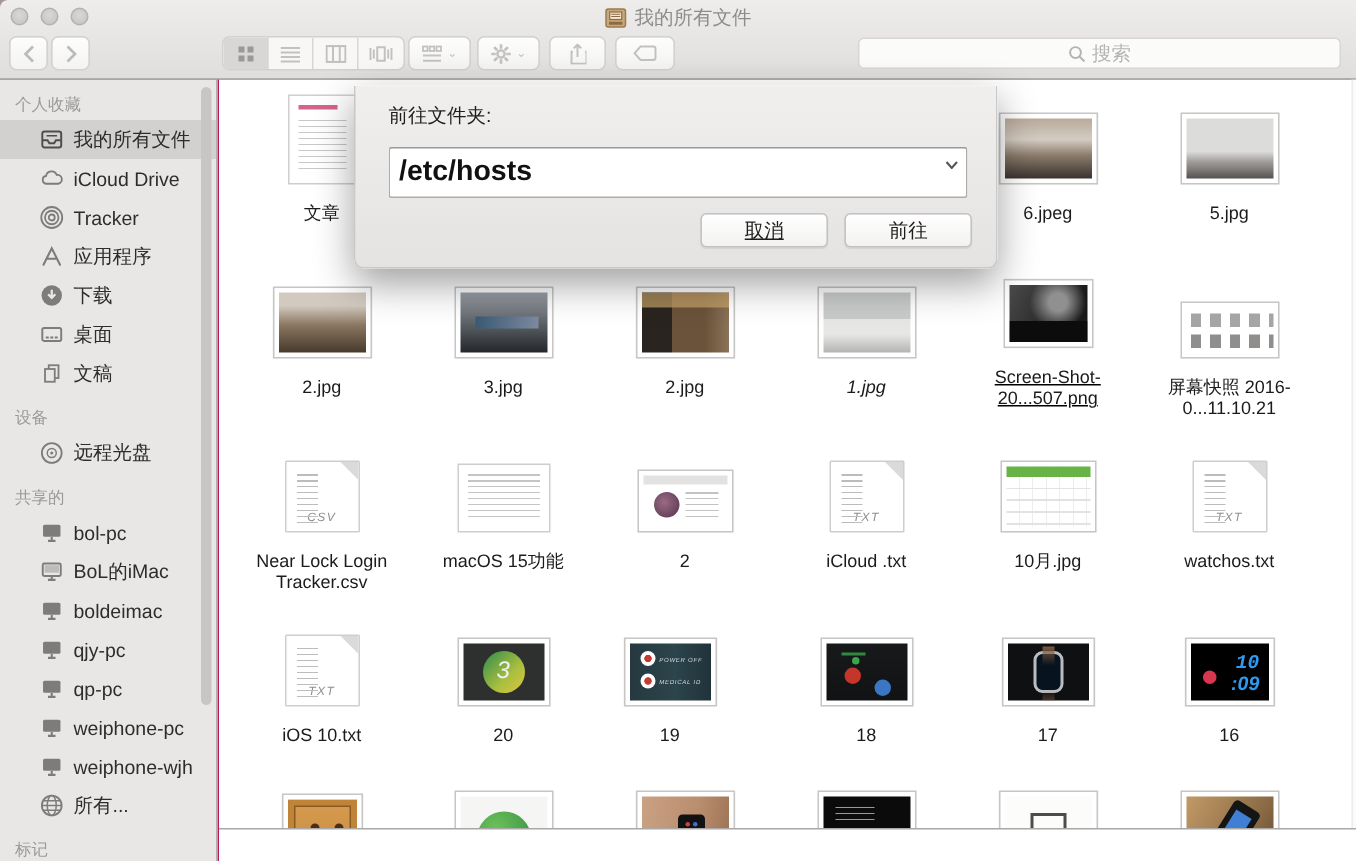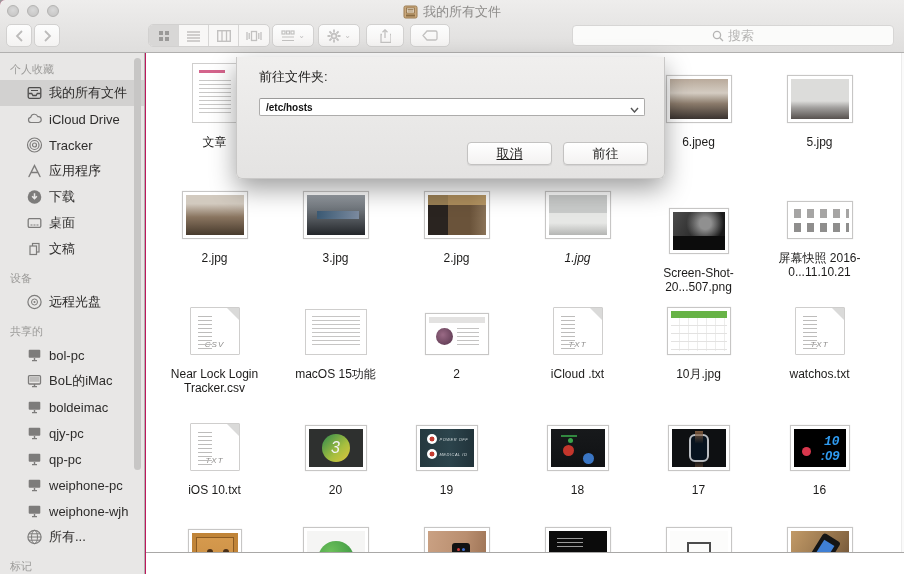--- a/index.html
+++ b/index.html
@@ -111,21 +111,21 @@
   .t-bwatch .tin::before{content:'';position:absolute;left:8px;top:7px;width:26px;height:10px;background:repeating-linear-gradient(#9a9a9a 0 1px,transparent 1px 4px);}
   .t-square .tin{background:#fcfcfb;}
   .t-square .tin::before{content:'';position:absolute;left:50%;top:50%;width:24px;height:18px;margin:-9px 0 0 -12px;border:2px solid #4c4c4c;box-sizing:border-box;}
   .t-iphone .tin{background:linear-gradient(120deg,#c29a67,#8a6a45 70%,#6a4e33);}
   .t-iphone .tin::before{content:'';position:absolute;left:22px;top:4px;width:20px;height:36px;border-radius:3px;background:#151515;transform:rotate(32deg);}
   .t-iphone .tin::after{content:'';position:absolute;left:26px;top:10px;width:12px;height:24px;background:#3f7fd4;transform:rotate(32deg);}
 
   
   .sheet{position:absolute;left:236px;top:57px;width:429px;height:122px;background:linear-gradient(#f0efee,#e4e3e2);border:1px solid #c9c8c7;border-top:none;border-radius:0 0 6px 6px;box-shadow:0 10px 26px rgba(0,0,0,.38);box-sizing:border-box;z-index:5;}
   .sheet-label{position:absolute;left:22px;top:11px;font-size:13px;color:#1e1d1c;}
-  .sheet-input{position:absolute;left:22px;top:41px;width:386px;height:18px;box-sizing:border-box;border:1px solid #adacab;border-top-color:#9a9998;background:#fff;border-radius:2px;font-size:10px;font-weight:600;color:#111;padding:0 22px 0 6px;font-family:"Liberation Sans","DejaVu Sans",sans-serif;}
+  .sheet-input{position:absolute;left:22px;top:41px;width:386px;height:34px;box-sizing:border-box;border:1px solid #adacab;border-top-color:#9a9998;background:#fff;border-radius:2px;font-size:19px;font-weight:600;color:#111;padding:0 22px 0 6px;font-family:"Liberation Sans","DejaVu Sans",sans-serif;}
   .combo-arrow{position:absolute;left:388px;top:44px;width:18px;height:17px;display:flex;align-items:center;justify-content:center;color:#555;font-size:9px;}
   .sheet-btn{position:absolute;top:85px;width:85px;height:23px;box-sizing:border-box;border:1px solid #c3c2c1;border-radius:4px;background:linear-gradient(#fff,#f3f2f1);font-size:13px;color:#1e1d1c;display:flex;align-items:center;justify-content:center;box-shadow:0 1px 1px rgba(0,0,0,.08);}
   .btn-cancel{left:230px;text-decoration:underline;}
   .btn-go{left:326px;}
 </style>
 </head>
 <body>
 
 <div class="window">
 
@@ -448,21 +448,21 @@
         <div class="file-label">2.jpg</div>
       </div>
       <div class="cell" style="left: 371px; top: 120px; font-style: italic;">
         <div class="thumb-area">
           <div class="thumb t-photo t-front1 ph">
             <i class="tin"></i>
           </div>
         </div>
         <div class="file-label">1.jpg</div>
       </div>
-      <div class="cell" style="left: 492px; top: 135px;">
+      <div class="cell" style="left: 492px; top: 113px; text-decoration: underline;">
         <div class="thumb-area">
           <div class="thumb t-bw ph">
             <i class="tin"></i>
           </div>
         </div>
         <div class="file-label">Screen-Shot-20...507.png</div>
       </div>
       <div class="cell" style="left: 613px; top: 120px;">
         <div class="thumb-area">
           <div class="thumb t-shotgrid ph">

